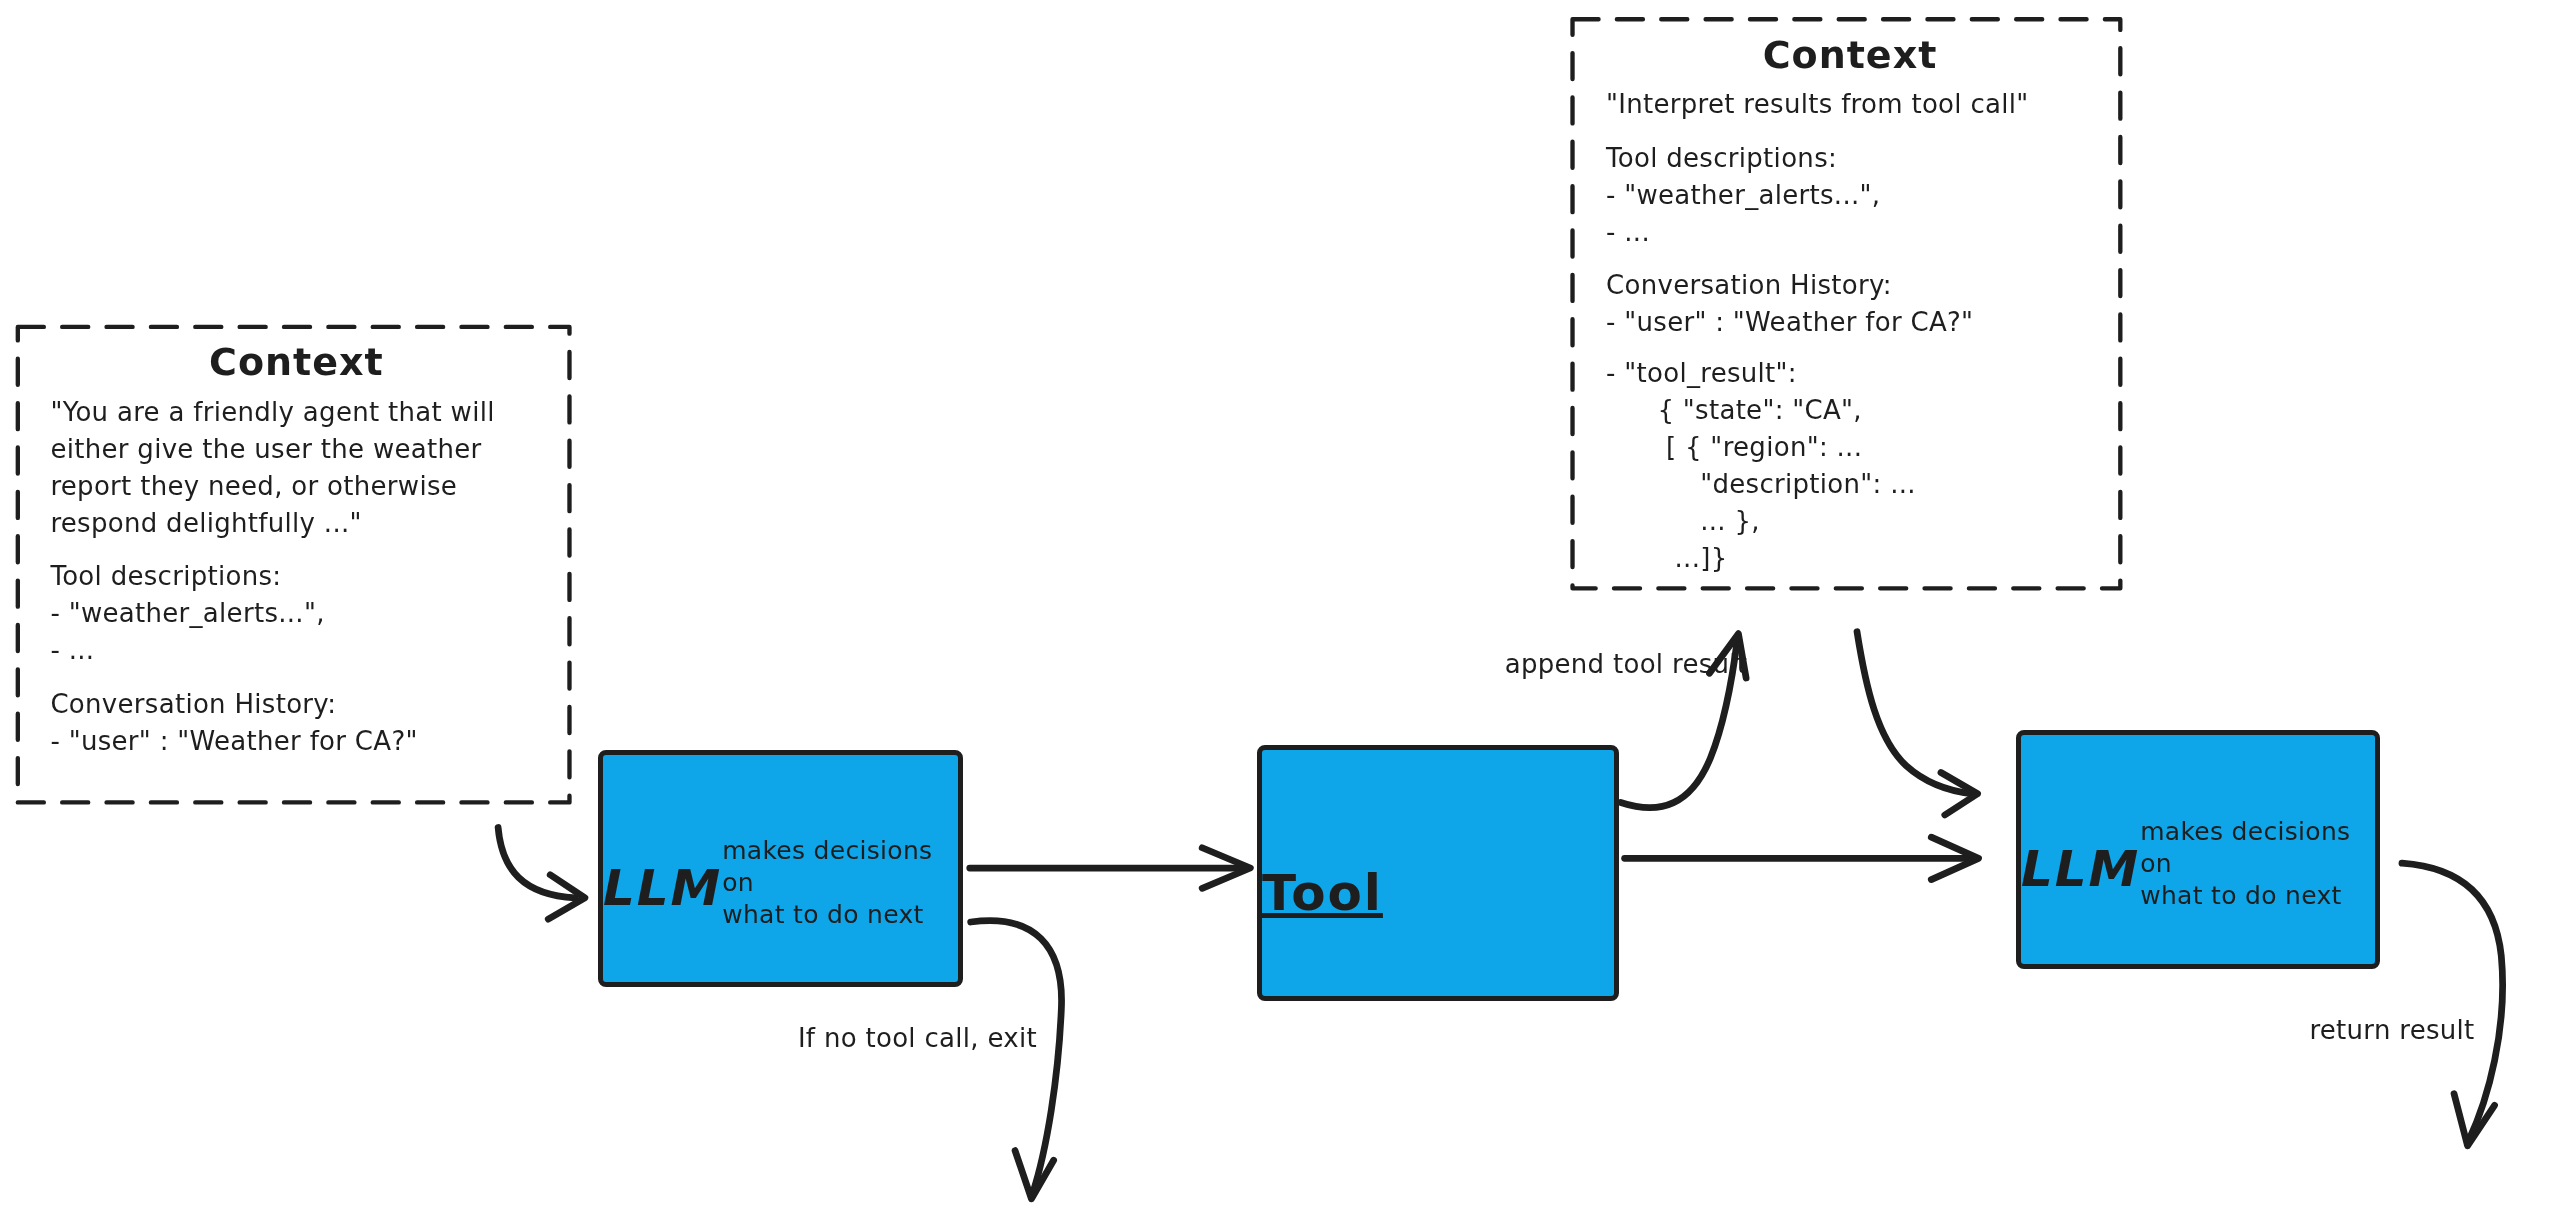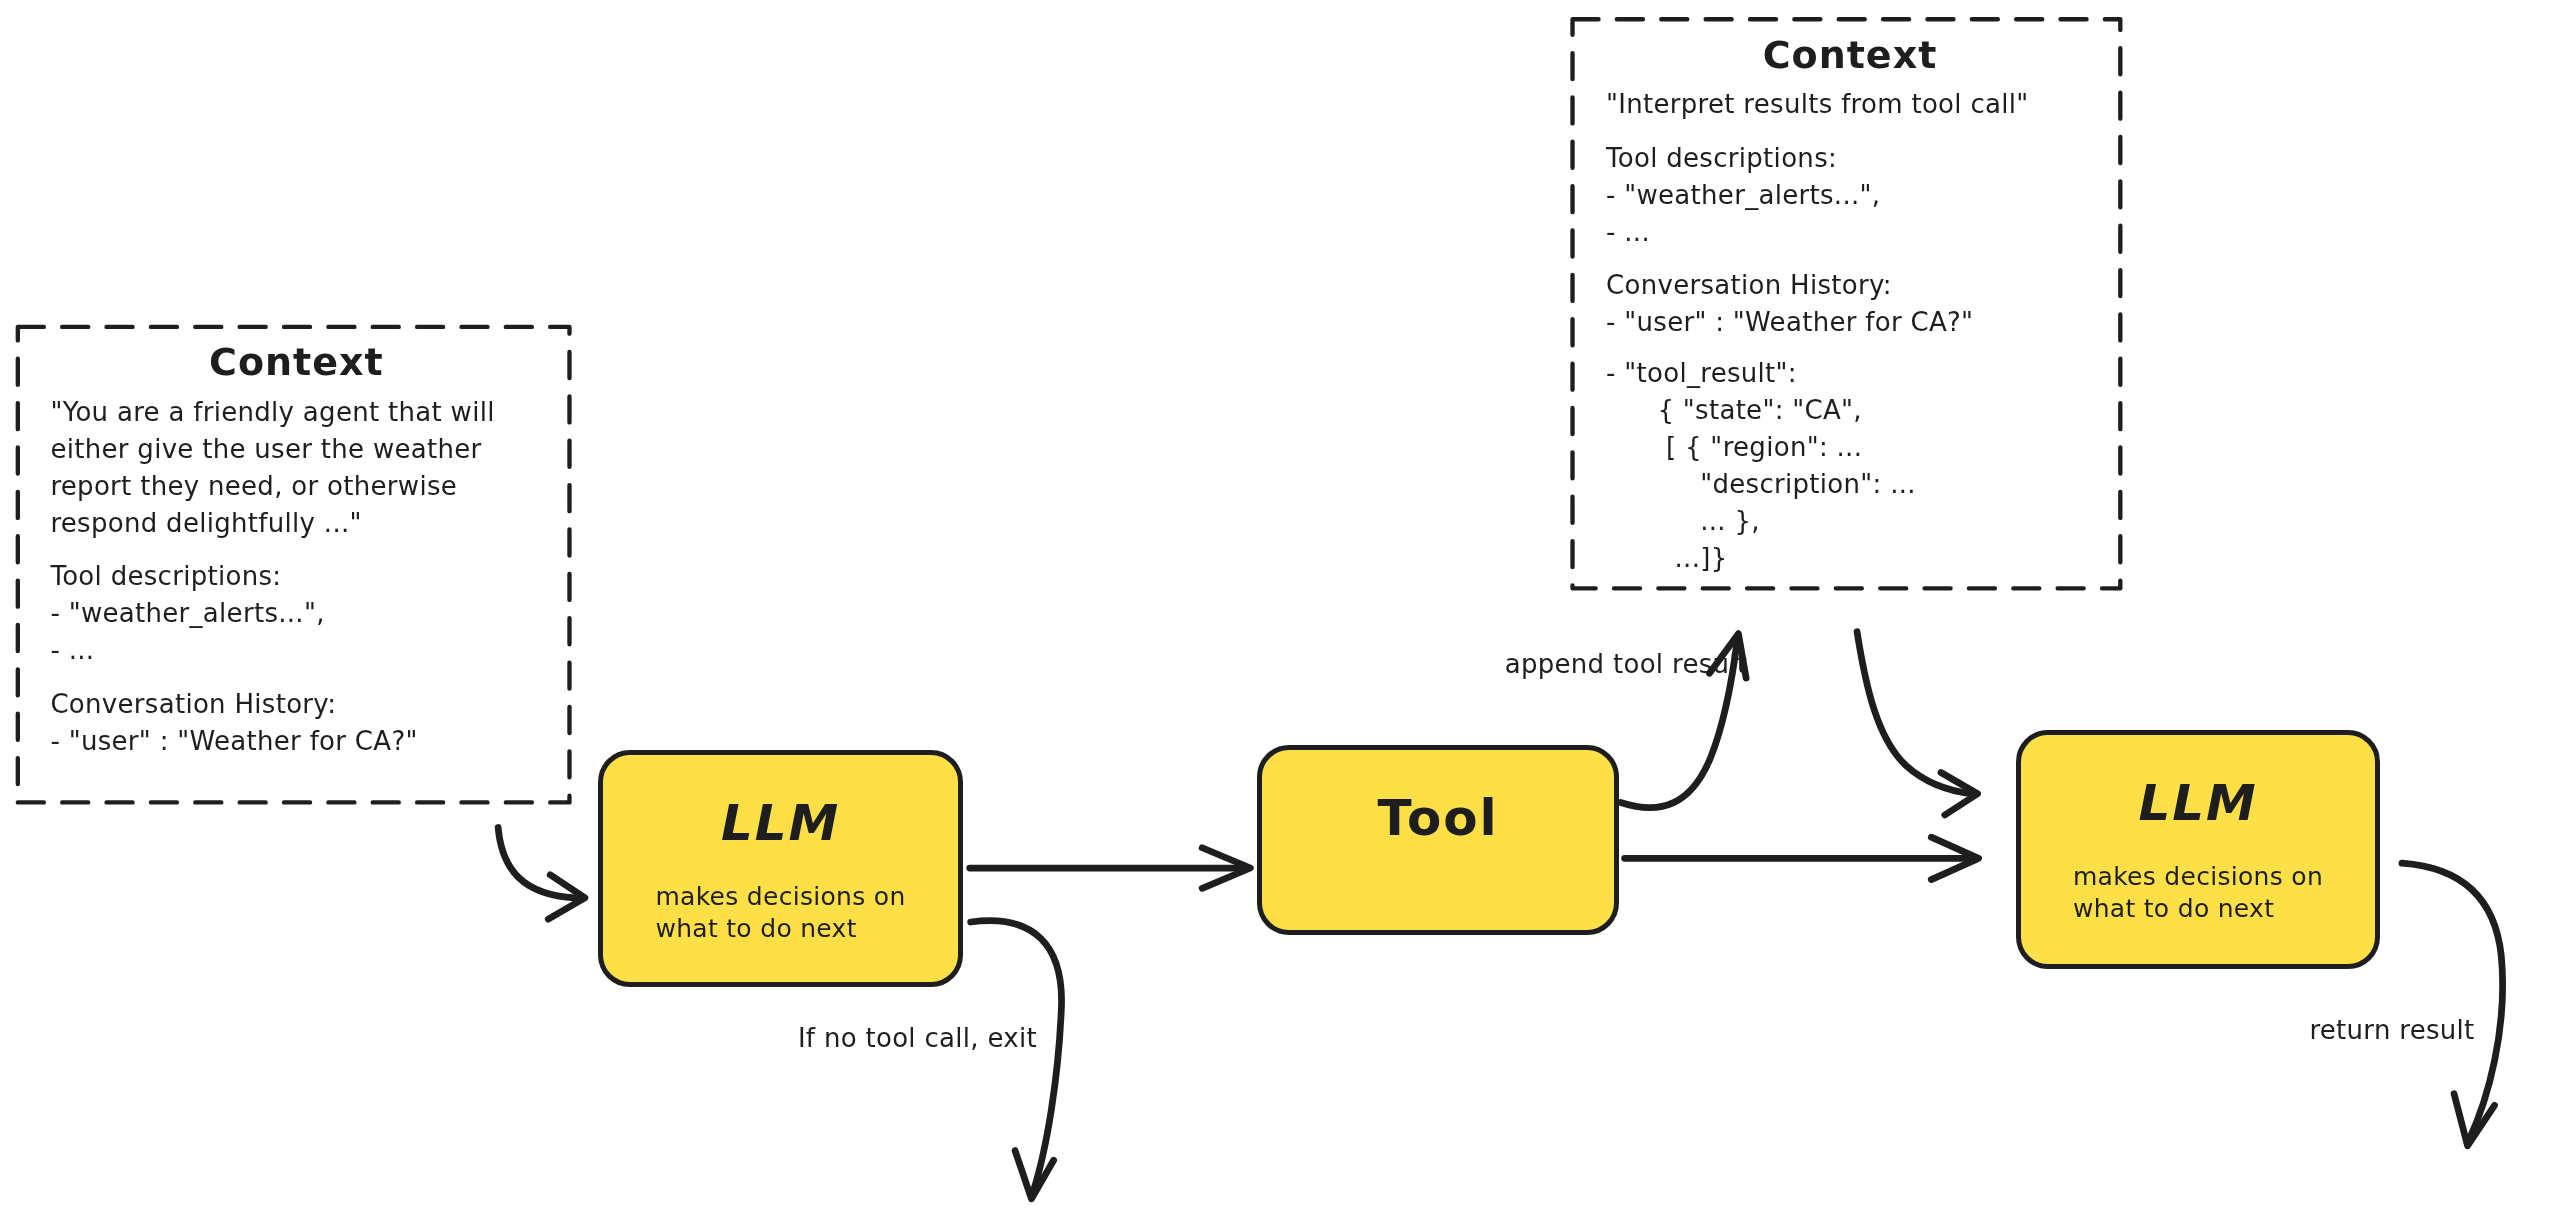--- a/index.html
+++ b/index.html
@@ -49,24 +49,24 @@
     line-height: 37px;
     letter-spacing: 0.3px;
     margin: 0 0 16.4px 0;
   }
 
   
   .node {
     position: absolute;
     box-sizing: border-box;
     border: 5.8px solid #1e1e1e;
-    border-radius: 32px;
-    background: #fde047;
+    border-radius: 8px;
+    background: #0ea5e9;
     display: flex;
-    flex-direction: column;
+    flex-direction: row;
     align-items: center;
   }
   .node-title {
     font-size: 50px;
     font-weight: 700;
     letter-spacing: 1.9px;
     margin-top: 39px;
   }
   .node-title.italic { font-style: italic; }
   .node-subtitle {
@@ -160,21 +160,21 @@
            ... },
         ...]}</div>
   </div>
 
   <div class="node" style="left:598px; top:750px; width:365px; height:237px;">
     <div class="node-title italic">LLM</div>
     <div class="node-subtitle">makes decisions on
 what to do next</div>
   </div>
 
-  <div class="node" style="left:1257px; top:745px; width:362px; height:190px;">
+  <div class="node" style="left:1257px; top:745px; width:362px; height:256px;text-decoration:underline;">
     <div class="node-title">Tool</div>
   </div>
 
   <div class="node" style="left:2016px; top:730px; width:364px; height:239px;">
     <div class="node-title italic">LLM</div>
     <div class="node-subtitle">makes decisions on
 what to do next</div>
   </div>
 
   <div class="edge-label" style="left:1626px; top:664px; transform:translate(-50%,-50%);">append tool result</div>

